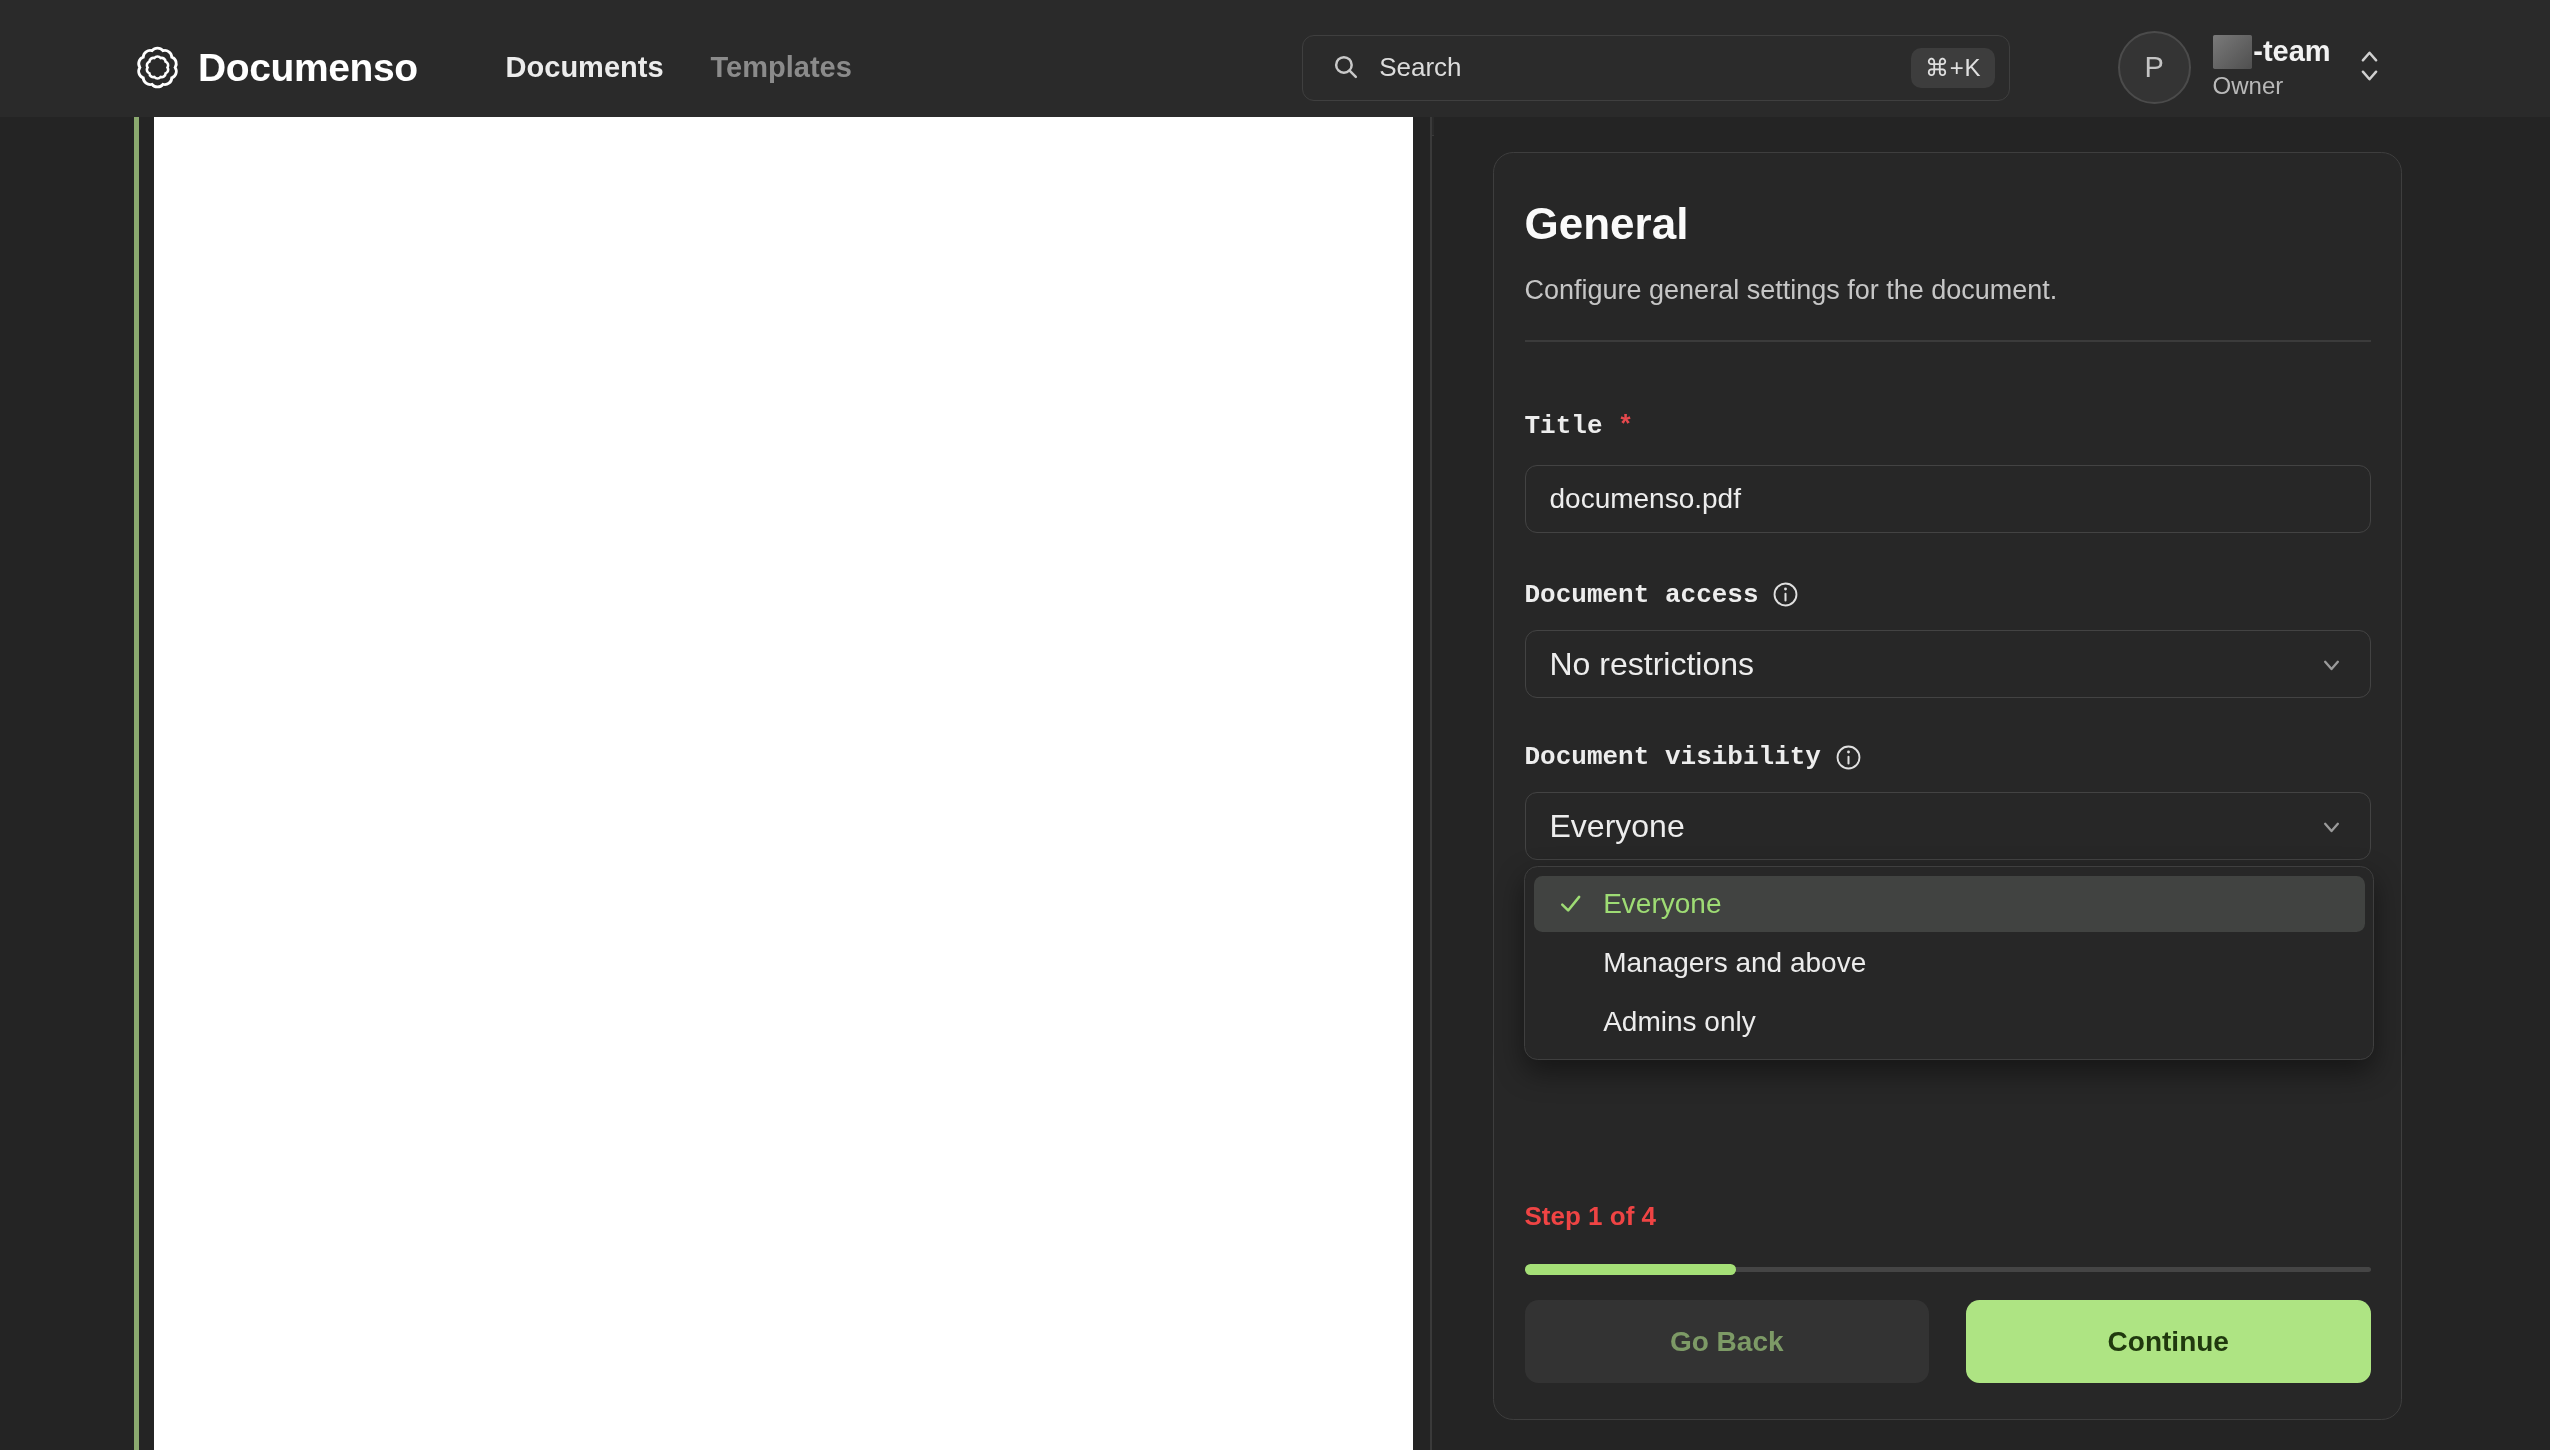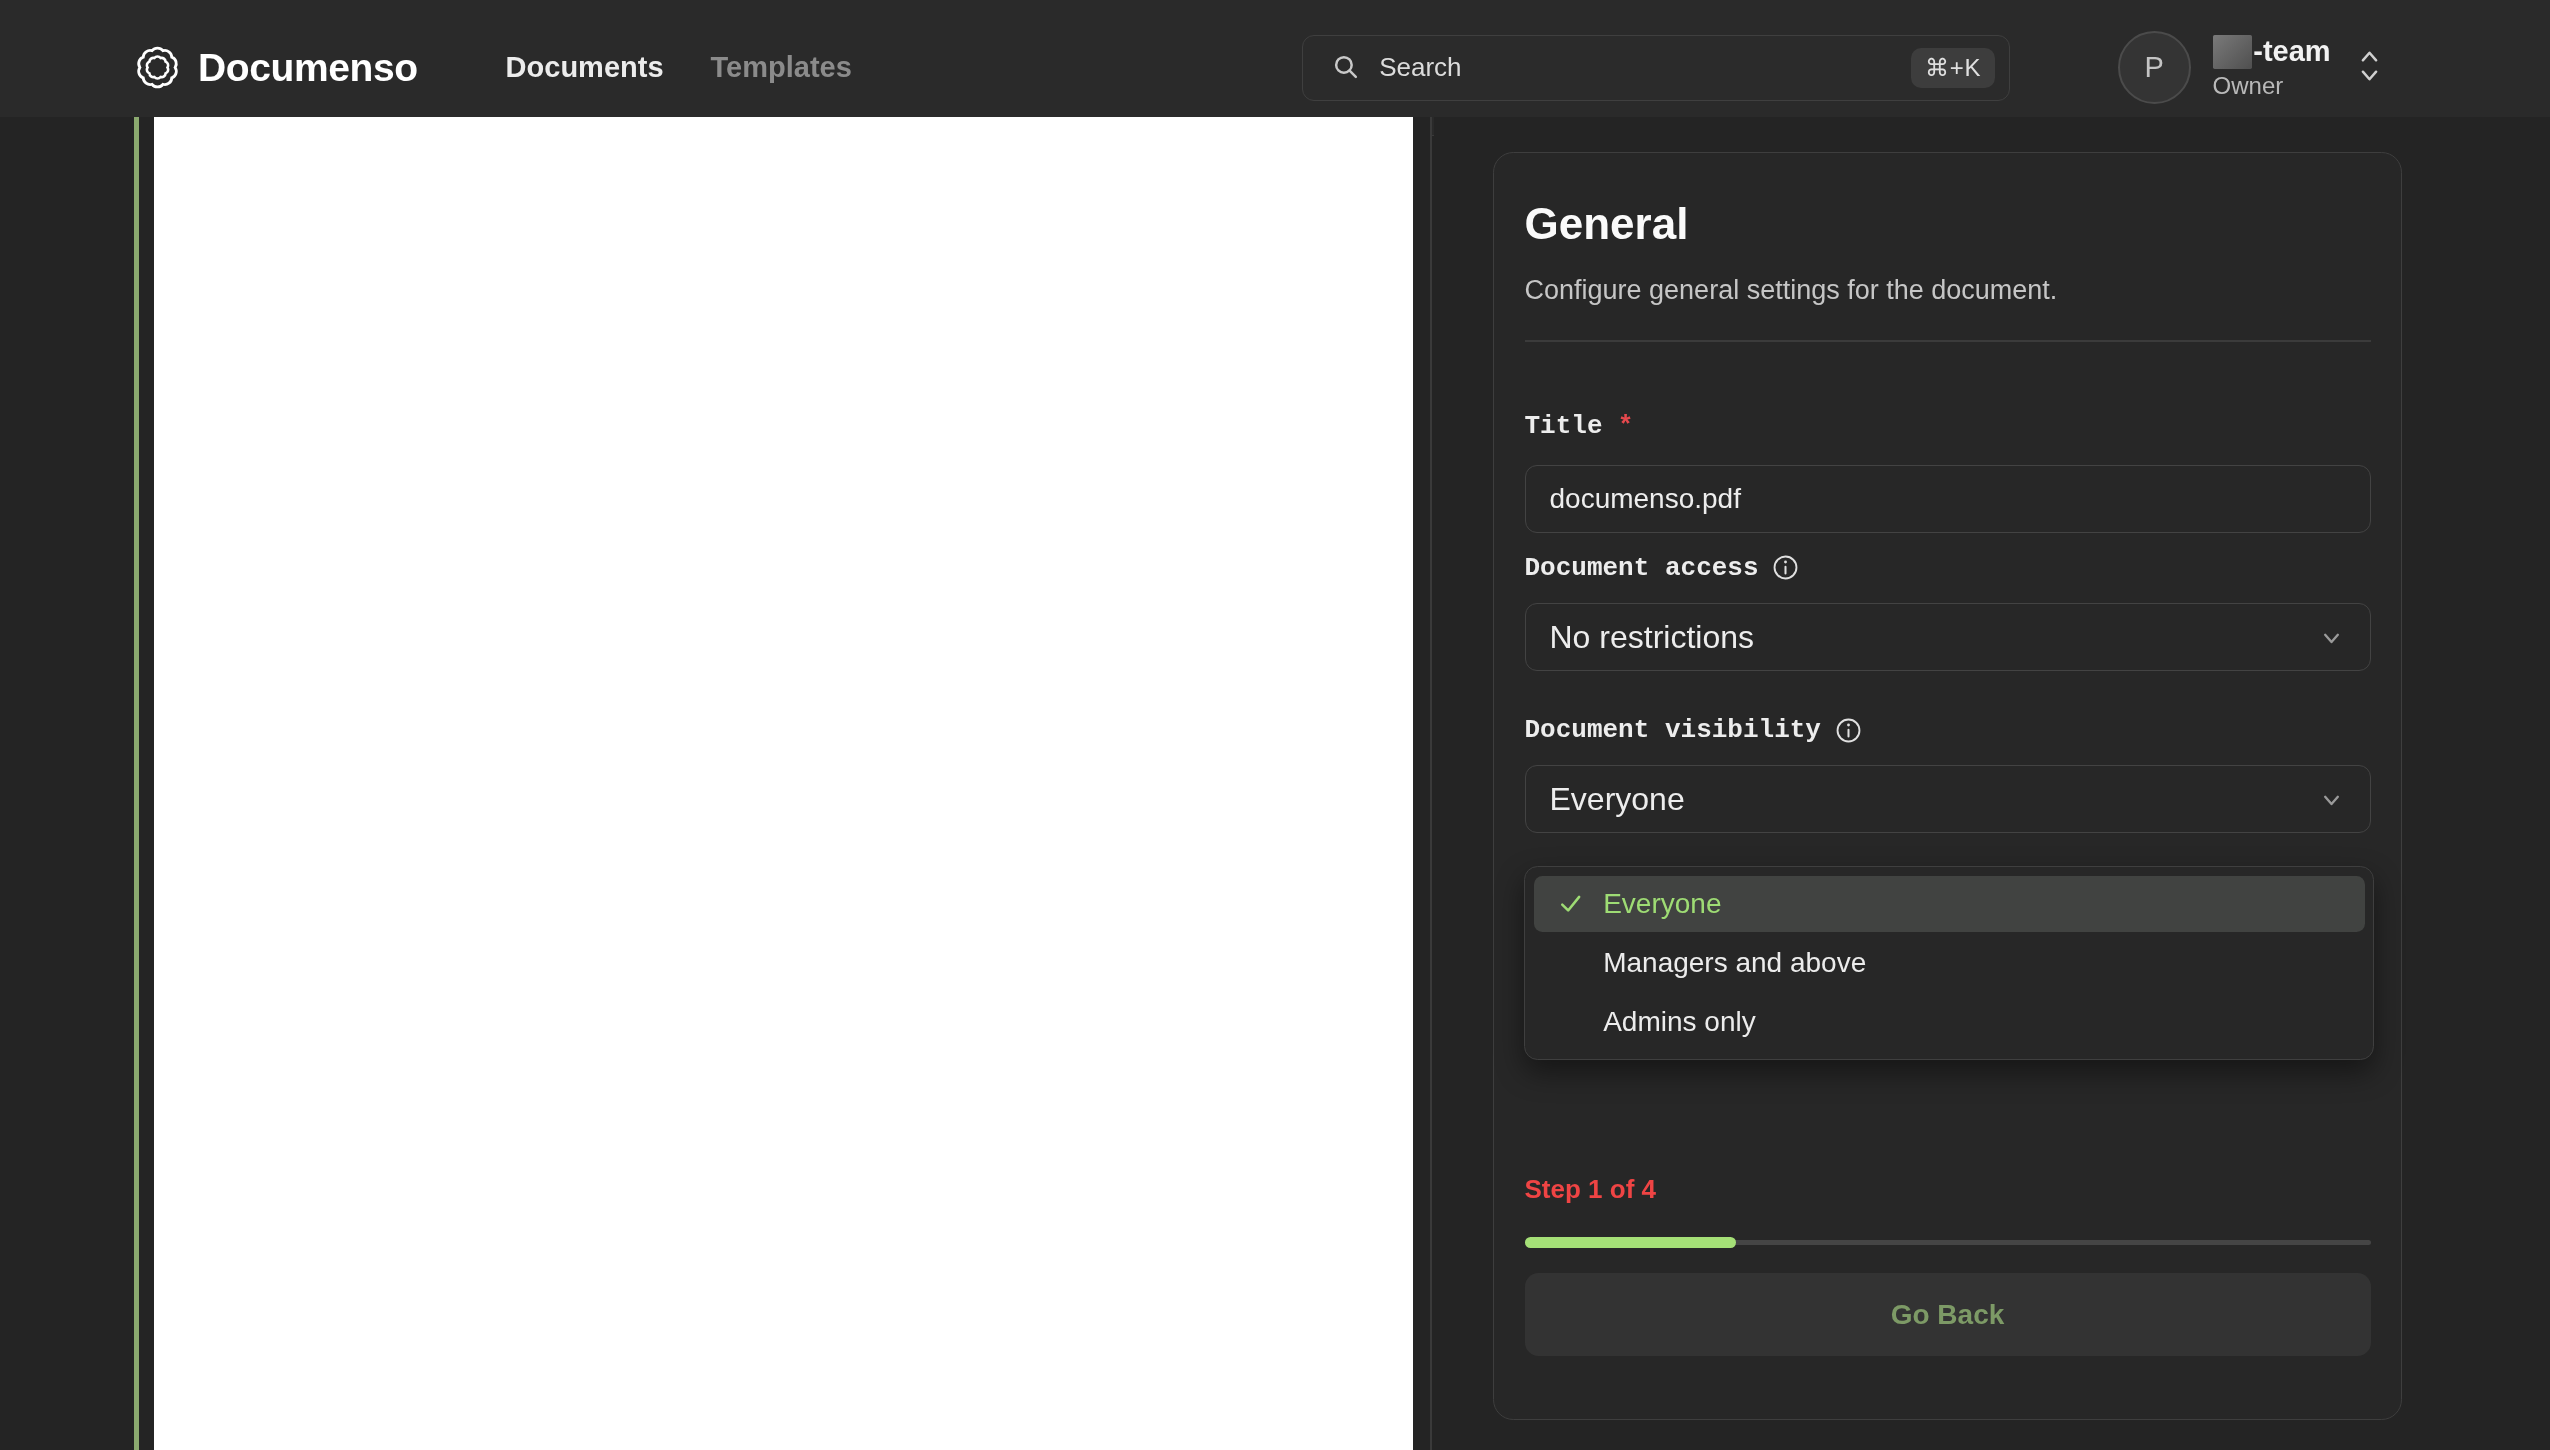--- a/index.html
+++ b/index.html
@@ -78,21 +78,21 @@
   }
   .req { color:#e5484d; margin-left:1.7px; }
   .info-icon svg { width:27px; height:27px; display:block; }
 
   .lbl-title { margin-top:69px; }
   .text-input {
     margin-top:24px; width:100%; height:68px; border:1.7px solid #434343; border-radius:12px;
     background:transparent; font-family:inherit; font-size:28px; color:#ededed;
     padding:0 24px; outline:none; display:block;
   }
-  .lbl-access { margin-top:20px; }
+  .lbl-access { margin-top:47px; }
   .lbl-visibility { margin-top:44px; }
   .select {
     margin-top:20.3px; height:68px; border:1.7px solid #434343; border-radius:12px;
     display:flex; align-items:center; justify-content:space-between;
     padding:0 24px; cursor:pointer;
   }
   .select-value { font-size:32px; color:#ededed; }
   .select svg { width:29px; height:29px; }
 
   
@@ -243,18 +243,19 @@
       </div>
 
       <div class="step-label">Step 1 of 4</div>
       <div class="progress">
         <div class="progress-track"></div>
         <div class="progress-fill" style="width: 25%;"></div>
       </div>
 
       <div class="btn-row">
         <button class="btn btn-back">Go Back</button>
+        <button class="btn btn-continue">Continue</button>
       </div>
 
     </div>
   </div>
 </div>
 
 
 </body></html>

